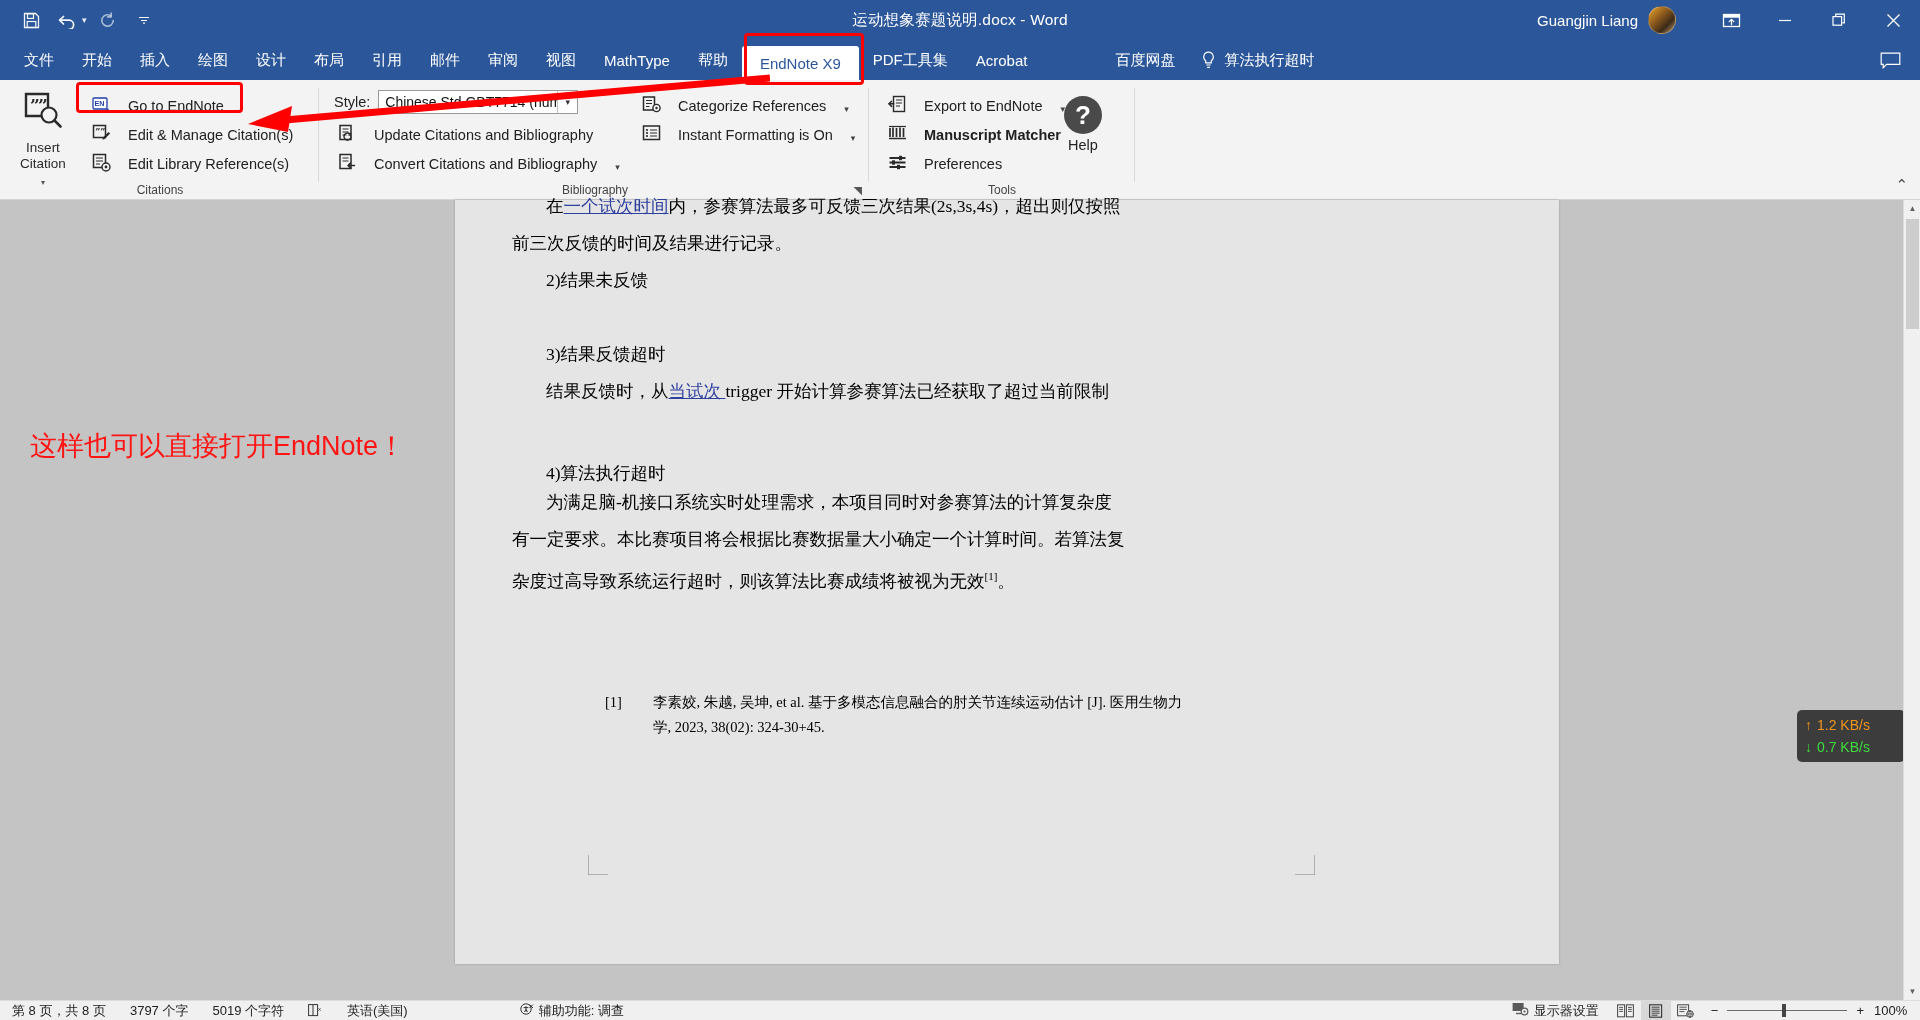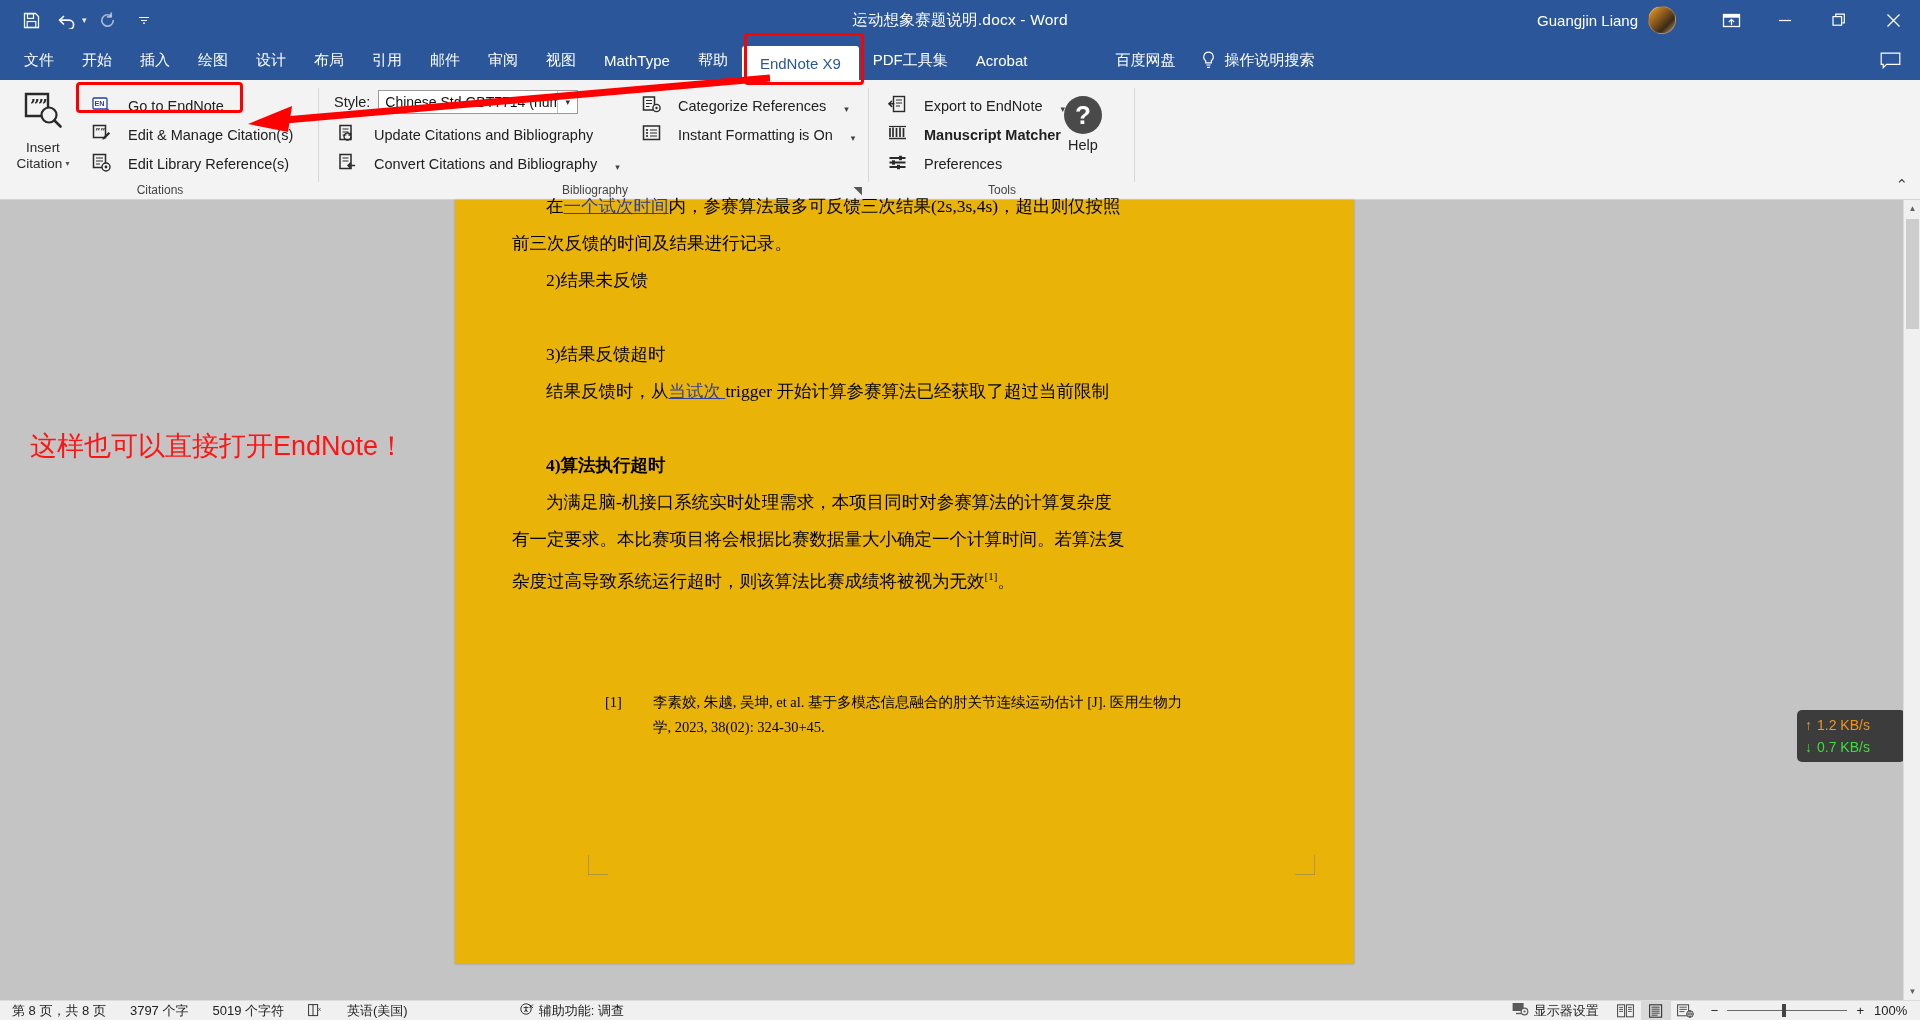--- a/index.html
+++ b/index.html
@@ -73,21 +73,21 @@
     font-size: 12px; color: #444; font-family: "Liberation Sans", sans-serif;
   }
 
   
   .bigbtn {
     position: absolute; left: 8px; top: 6px; width: 70px; height: 88px;
     display: flex; flex-direction: column; align-items: center; justify-content: flex-start;
     font-size: 13.5px; color: #2a2a2a; line-height: 16px; text-align: center;
   }
   .bigbtn .ic { margin-top: 4px; margin-bottom: 6px; }
-  .bigbtn .lbl2 { display: flex; align-items: center; gap: 3px; }
+  .bigbtn .lbl2 { display: flex; align-items: center; gap: 3px; flex-direction: column; }
   .caret-sm { font-size: 8px; color: #555; }
 
   .smallbtn {
     position: absolute; display: flex; align-items: flex-end; gap: 17px;
     height: 24px; font-size: 14.5px; color: #212121; white-space: nowrap;
     padding: 0 4px;
   }
   .smallbtn .ic { width: 19px; height: 19px; display:flex; align-items:center; justify-content:center; flex: none; }
   .smallbtn .cv { font-size: 9px; color: #444; margin-left: 1px; }
 
@@ -122,22 +122,22 @@
   .ribbon-collapse {
     position: absolute; right: 12px; top: 96px; font-size: 15px; color: #444;
   }
 
   
   .docarea {
     position: absolute; top: 200px; left: 0; width: 1920px; height: 800px;
     background: #c4c4c4;
   }
   .page {
-    position: absolute; left: 455px; top: 0px; width: 899px; height: 764px;
-    background: #eab308; box-shadow: 0 0 2px rgba(0,0,0,.25);
+    position: absolute; left: 455px; top: 0px; width: 1104px; height: 764px;
+    background: #e5e5e5; box-shadow: 0 0 2px rgba(0,0,0,.25);
   }
   .doc-body {
     position: absolute; left: 0; top: 0; width: 990px; height: 764px;
     font-family: "DejaVu Serif", "Liberation Serif", serif;
     color: #000;
   }
   .p {
     position: absolute; font-size: 17.5px; line-height: 37px; color: #000;
     font-family: "Liberation Serif", "DejaVu Serif", serif;
   }
@@ -288,21 +288,21 @@
     <div class="tab">PDF工具集</div>
     <div class="tab">Acrobat</div>
     <div class="tab" style="margin-left:60px;">百度网盘</div>
     <div class="tellme">
       <span class="bulb">
         <svg width="15" height="18" viewBox="0 0 15 18">
             <path d="M7.5 1.2a4.7 4.7 0 0 0-2.8 8.5v2.1h5.6V9.7A4.7 4.7 0 0 0 7.5 1.2z" fill="none" stroke="#fff" stroke-width="1.2"></path>
             <path d="M5.4 14h4.2M6.1 16.3h2.8" stroke="#fff" stroke-width="1.2"></path>
           </svg>
       </span>
-      <span>操作说明搜索</span>
+      <span>算法执行超时</span>
     </div>
     <div class="comments-icon">
       <svg width="21" height="17" viewBox="0 0 21 17">
           <path d="M1.2 1.2h18.6v11.1H6.6l-3.4 3.4v-3.4H1.2z" fill="none" stroke="#fff" stroke-width="1.2"></path>
         </svg>
     </div>
   </div>
 
   <div class="ribbon">
 
@@ -488,21 +488,21 @@
         <div class="p" style="left:91px; top:62px;">2)结果未反馈</div>
 
 
         <div class="p" style="left:91px; top:136px;">3)结果反馈超时</div>
 
         <div class="p" style="left:91px; top:173px;">
           <span>结果反馈时，从</span><span class="hl">当试次 </span><span>trigger 开始计算参赛算法已经获取了超过当前限制</span>
         </div>
 
 
-        <div class="p" style="left:91px; top:247px;font-weight:bold;">4)算法执行超时</div>
+        <div class="p" style="left:91px; top:255px;">4)算法执行超时</div>
 
         <div class="p" style="left:57px; top:321px;">有一定要求。本比赛项目将会根据比赛数据量大小确定一个计算时间。若算法复</div>
 
         <div class="p" style="left:91px; top:284px;">为满足脑-机接口系统实时处理需求，本项目同时对参赛算法的计算复杂度</div>
 
         <div class="p" style="left:57px; top:358px;">
           <span>杂度过高导致系统运行超时，则该算法比赛成绩将被视为无效</span><sup style="font-size:11px;">[1]</sup><span>。</span>
         </div>
 
         <div class="ref-block">

